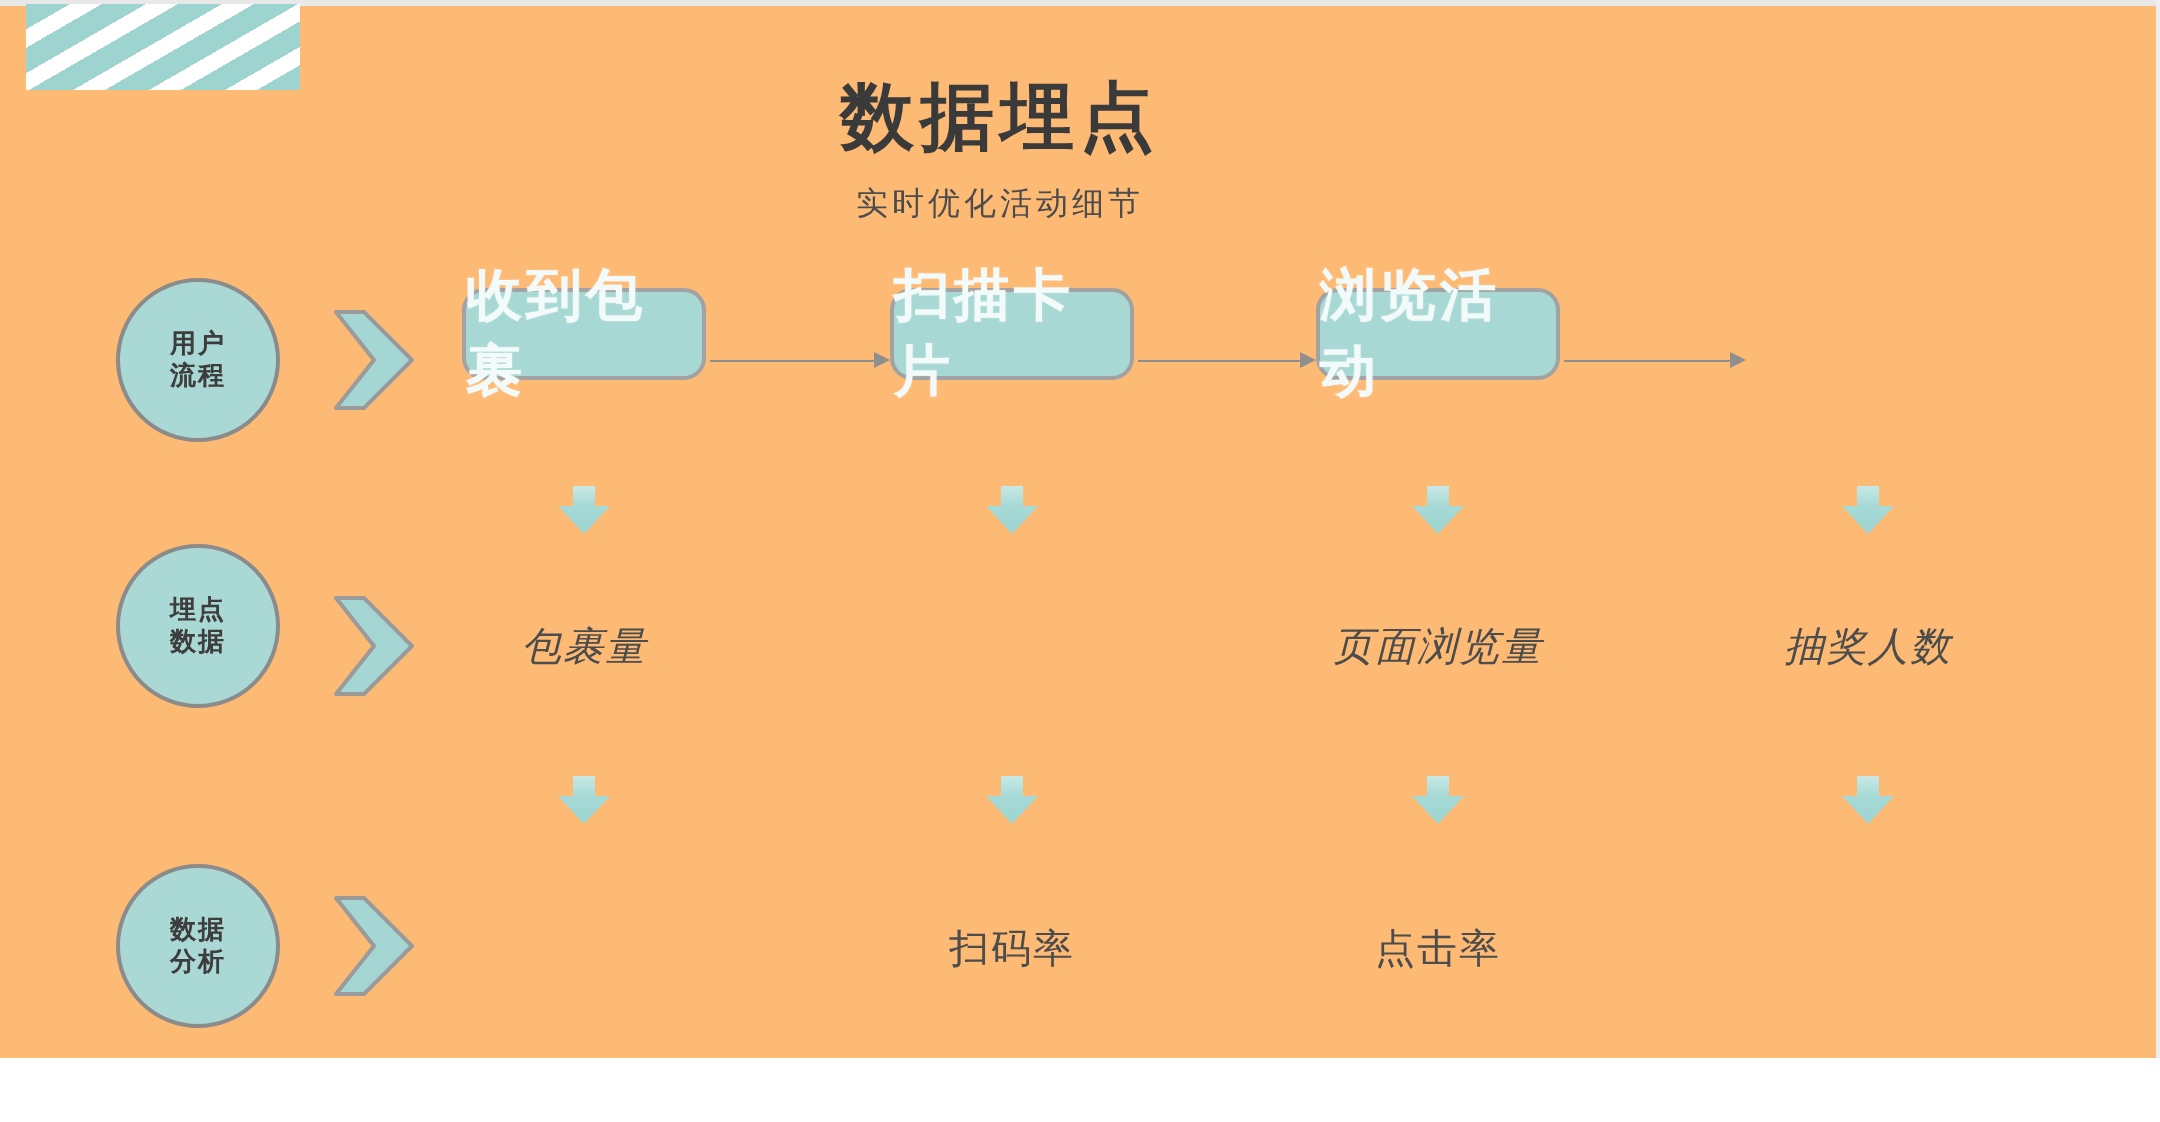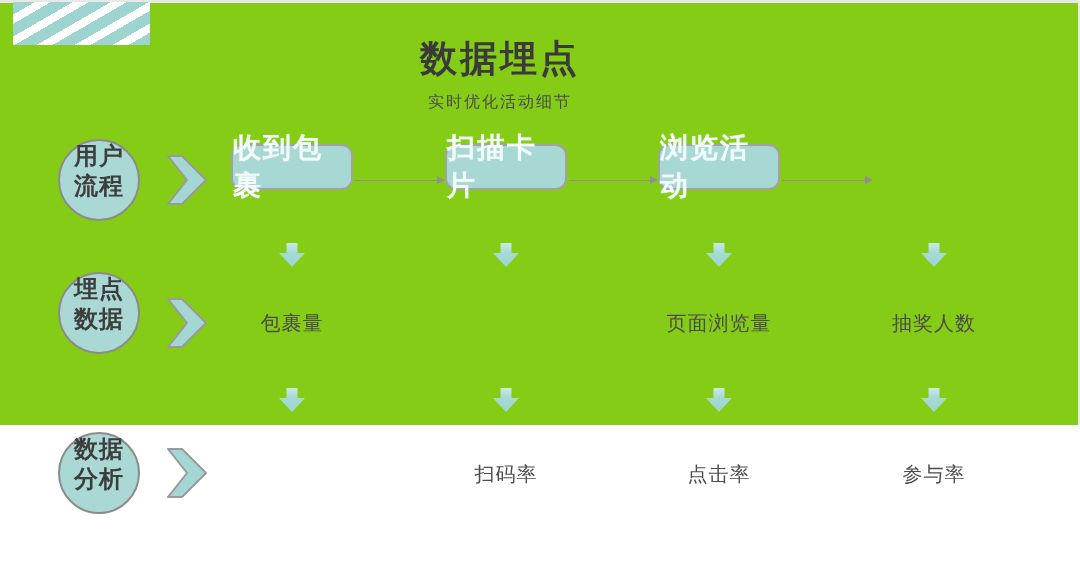--- a/index.html
+++ b/index.html
@@ -4,22 +4,22 @@
 <style>
   * { margin: 0; padding: 0; box-sizing: border-box; }
   html, body { width: 1080px; height: 561px; overflow: hidden; }
   body {
     font-family: "Liberation Sans", "DejaVu Sans", sans-serif;
     background: #ffffff;
   }
   .canvas {
     position: relative;
     width: 1080px;
-    height: 425px;
-    background: #84cc16;
+    height: 529px;
+    background: #fdba74;
   }
   .top-edge {
     position: absolute; left: 0; top: 0;
     width: 100%; height: 3px;
     background: #e8e8e8;
   }
   .right-edge {
     position: absolute; right: 0; top: 0;
     width: 2px; height: 100%;
     background: #eeeeee;
@@ -50,22 +50,22 @@
     letter-spacing: 2px;
     color: #4c4c4c;
   }
   .row-badge {
     position: absolute; left: 58px;
     width: 82px; height: 82px;
     border-radius: 50%;
     background: #aad8d4;
     border: 2px solid #8b8b8b;
     display: flex; flex-direction: column;
-    align-items: center; justify-content: flex-start;
-    font-size: 24px;
+    align-items: center; justify-content: center;
+    font-size: 13px;
     font-weight: 700;
     line-height: 1.25;
     color: #3d3d3d;
     letter-spacing: 1px;
   }
   .chevron {
     position: absolute; left: 165px;
     width: 44px; height: 54px;
   }
   .step-box {
@@ -98,21 +98,21 @@
   }
   .cell-label {
     position: absolute;
     width: 220px;
     text-align: center;
     font-size: 20px;
     font-weight: 500;
     color: #4c4c4c;
     letter-spacing: 1px;
   }
-  .metric-row { top: 310px; }
+  .metric-row { top: 310px; font-style: italic; }
   .analysis-row { top: 461px; }
   svg { display: block; }
 </style>
 </head>
 <body>
 
 <div class="canvas">
 
   <svg width="0" height="0" style="position:absolute" aria-hidden="true">
     <defs>
@@ -216,15 +216,14 @@
   </div>
   <div class="down-arrow" style="left:920px;top:388px">
     <svg width="28" height="24" viewBox="0 0 28 24">
         <polygon points="8.5,0 19.5,0 19.5,10 27,10 14,24 1,10 8.5,10" fill="url(#arrowGrad)"></polygon>
       </svg>
   </div>
 
   <div class="cell-label analysis-row" style="left:182px"></div>
   <div class="cell-label analysis-row" style="left:396px">扫码率</div>
   <div class="cell-label analysis-row" style="left:609px">点击率</div>
-  <div class="cell-label analysis-row" style="left:824px">参与率</div>
 
 </div>
 
 </body></html>

